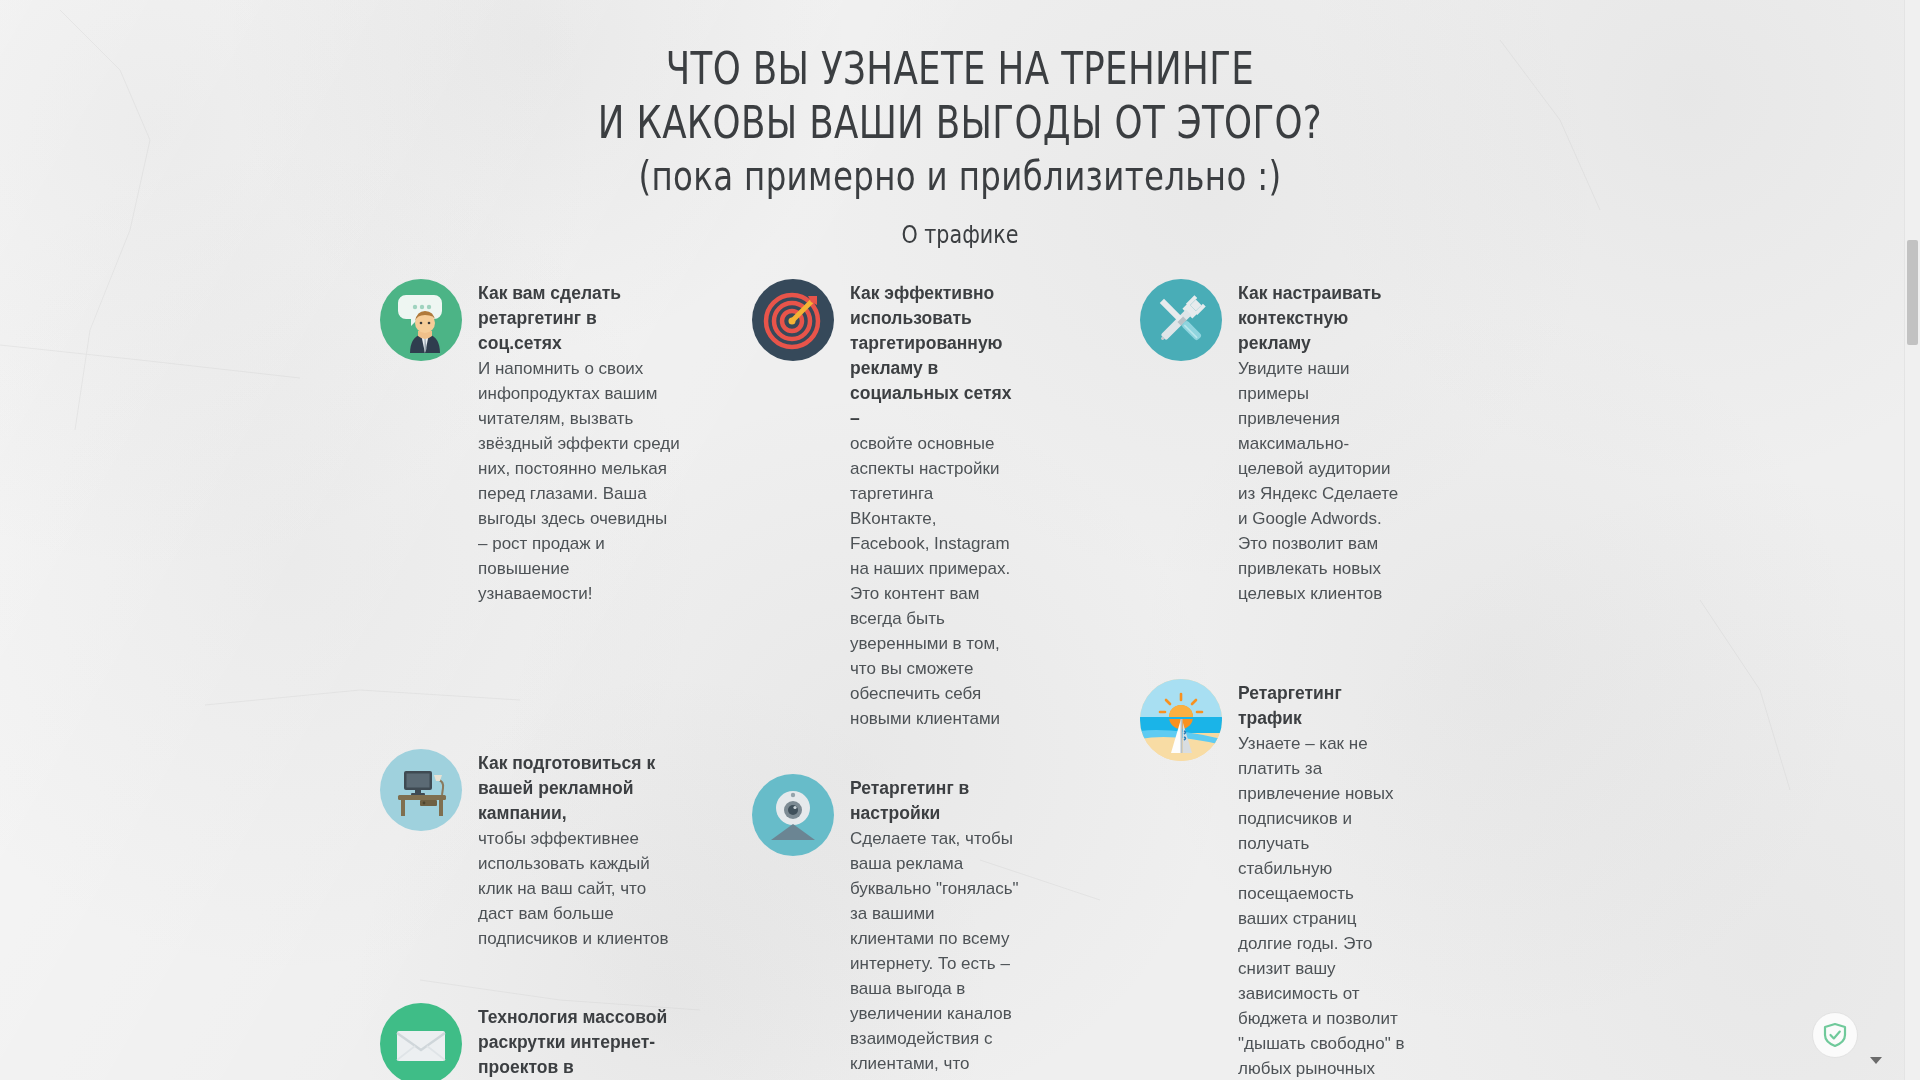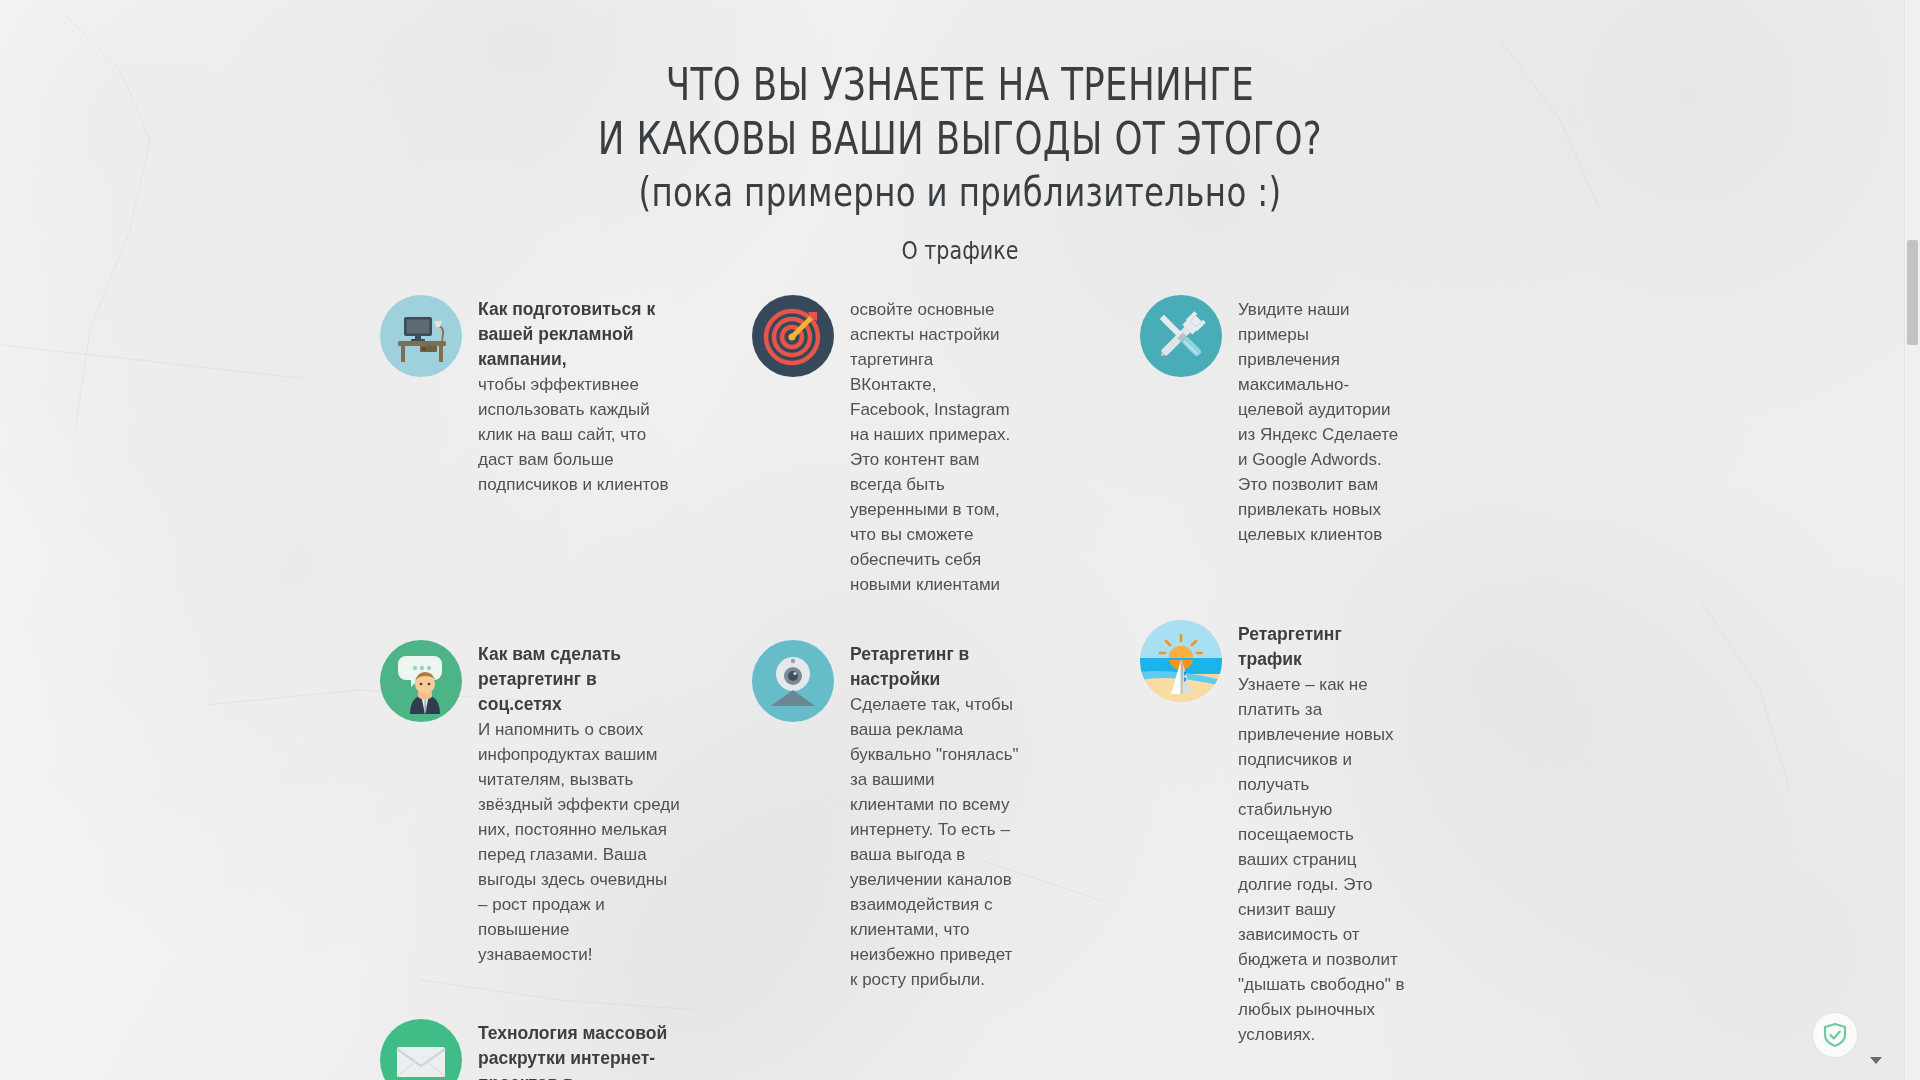--- a/index.html
+++ b/index.html
@@ -26,21 +26,21 @@
       linear-gradient(120deg, rgba(255,255,255,.55) 0%, rgba(236,236,236,0) 40%),
       #efefef;
   }
   #scratches{
     position:absolute;inset:0;pointer-events:none;z-index:0;opacity:.5;
   }
   #page{position:absolute;inset:0;z-index:2;}
 
   
   .heading-wrap{
-    width:100%;text-align:center;padding-top:58px;
+    width:100%;text-align:center;padding-top:42px;
   }
   .heading-line{
     font-family:"Liberation Sans Narrow","DejaVu Sans Condensed","Liberation Sans",sans-serif;
     font-stretch:condensed;
     color:#3b3e41;
     font-weight:400;
     font-size:45px;
     line-height:54px;
     letter-spacing:.4px;
     white-space:nowrap;
@@ -158,42 +158,20 @@
     <div class="heading-line l2">И КАКОВЫ ВАШИ ВЫГОДЫ ОТ ЭТОГО?</div>
     <div class="heading-line l3">(пока примерно и приблизительно :)</div>
     <div class="subhead">О трафике</div>
   </div>
 
   <div class="grid">
 
     <div class="col col-1">
 
       <div class="card">
-        <div class="icon-wrap" style="background:#9fd1dd">
-          <svg width="82" height="82" viewBox="0 0 82 82">
-            <rect x="24" y="22" width="28" height="19" rx="2" fill="#3f4a52"></rect>
-            <rect x="26.5" y="24.5" width="23" height="14" fill="#5b6a74"></rect>
-            <rect x="35" y="41" width="6" height="4" fill="#3f4a52"></rect>
-            <rect x="31" y="44" width="14" height="2.5" rx="1" fill="#3f4a52"></rect>
-            <path d="M57 30 q7 2 6 9 l-1 7" stroke="#8a7a5e" stroke-width="2" fill="none"></path>
-            <path d="M54 26 l8 0 l-2 6 l-4 0 z" fill="#e7e2d4"></path>
-            <rect x="18" y="46" width="48" height="5" rx="1.5" fill="#7f6f4f"></rect>
-            <rect x="21" y="51" width="4" height="16" fill="#7f6f4f"></rect>
-            <rect x="59" y="51" width="4" height="16" fill="#7f6f4f"></rect>
-            <rect x="40" y="51" width="17" height="6" rx="1" fill="#6e6043"></rect>
-            <circle cx="44" cy="54" r="1.4" fill="#4e452f"></circle>
-          </svg>
-        </div>
-        <div class="card-body">
-          <div class="card-title">Как подготовиться к вашей рекламной кампании,</div>
-          <div class="card-text">чтобы эффективнее использовать каждый клик на ваш сайт, что даст вам больше подписчиков и клиентов</div>
-        </div>
-      </div>
-
-      <div class="card">
         <div class="icon-wrap" style="background:#4cb486">
           <svg width="82" height="82" viewBox="0 0 82 82">
             <path d="M26 16 h28 a8 8 0 0 1 8 8 v8 a8 8 0 0 1 -8 8 h-16 l-7 7 v-7 h-5 a8 8 0 0 1 -8 -8 v-8 a8 8 0 0 1 8 -8 z" fill="#eef6f2"></path>
             <circle cx="35" cy="28" r="2.2" fill="#9fd3bf"></circle>
             <circle cx="42" cy="28" r="2.2" fill="#9fd3bf"></circle>
             <circle cx="49" cy="28" r="2.2" fill="#9fd3bf"></circle>
             <path d="M30 74 q0 -15 11 -19 h8 q11 4 11 19 z" fill="#2f3d4e"></path>
             <path d="M41 55 h8 l-4 19 z" fill="#e8edf1"></path>
             <path d="M44.5 55 l0 19 l2 -4 l-1.5 -15 z" fill="#9aa7b2"></path>
             <path d="M38 52 h14 v5 q-7 6 -14 0 z" fill="#f0c08a"></path>
@@ -203,20 +181,42 @@
             <circle cx="49" cy="44" r="1.3" fill="#3a3a3a"></circle>
           </svg>
         </div>
         <div class="card-body">
           <div class="card-title">Как вам сделать ретаргетинг в соц.сетях</div>
           <div class="card-text">И напомнить о своих инфопродуктах вашим читателям, вызвать звёздный эффекти среди них, постоянно мелькая перед глазами. Ваша выгоды здесь очевидны – рост продаж и повышение узнаваемости!</div>
         </div>
       </div>
 
       <div class="card">
+        <div class="icon-wrap" style="background:#9fd1dd">
+          <svg width="82" height="82" viewBox="0 0 82 82">
+            <rect x="24" y="22" width="28" height="19" rx="2" fill="#3f4a52"></rect>
+            <rect x="26.5" y="24.5" width="23" height="14" fill="#5b6a74"></rect>
+            <rect x="35" y="41" width="6" height="4" fill="#3f4a52"></rect>
+            <rect x="31" y="44" width="14" height="2.5" rx="1" fill="#3f4a52"></rect>
+            <path d="M57 30 q7 2 6 9 l-1 7" stroke="#8a7a5e" stroke-width="2" fill="none"></path>
+            <path d="M54 26 l8 0 l-2 6 l-4 0 z" fill="#e7e2d4"></path>
+            <rect x="18" y="46" width="48" height="5" rx="1.5" fill="#7f6f4f"></rect>
+            <rect x="21" y="51" width="4" height="16" fill="#7f6f4f"></rect>
+            <rect x="59" y="51" width="4" height="16" fill="#7f6f4f"></rect>
+            <rect x="40" y="51" width="17" height="6" rx="1" fill="#6e6043"></rect>
+            <circle cx="44" cy="54" r="1.4" fill="#4e452f"></circle>
+          </svg>
+        </div>
+        <div class="card-body">
+          <div class="card-title">Как подготовиться к вашей рекламной кампании,</div>
+          <div class="card-text">чтобы эффективнее использовать каждый клик на ваш сайт, что даст вам больше подписчиков и клиентов</div>
+        </div>
+      </div>
+
+      <div class="card">
         <div class="icon-wrap" style="background:#3fbd87">
           <svg width="82" height="82" viewBox="0 0 82 82">
             <rect x="17" y="28" width="48" height="30" rx="2" fill="#eceff1"></rect>
             <path d="M17 30 L41 47 L65 30" stroke="#cfd6da" stroke-width="2.4" fill="none"></path>
             <path d="M17 57 L35 43 M65 57 L47 43" stroke="#dfe4e7" stroke-width="1.6" fill="none"></path>
           </svg>
         </div>
         <div class="card-body">
           <div class="card-title">Технология массовой раскрутки интернет-проектов в социальных сетях через контент</div>
 
@@ -232,20 +232,21 @@
           <svg width="82" height="82" viewBox="0 0 82 82">
             <circle cx="40" cy="42" r="26" fill="none" stroke="#e8544a" stroke-width="4.5"></circle>
             <circle cx="40" cy="42" r="18" fill="none" stroke="#e8544a" stroke-width="4.5"></circle>
             <circle cx="40" cy="42" r="10" fill="none" stroke="#e8544a" stroke-width="4.5"></circle>
             <circle cx="40" cy="42" r="3.5" fill="#f5b335"></circle>
             <path d="M40 42 L62 20" stroke="#f5b335" stroke-width="5" stroke-linecap="round"></path>
             <path d="M56 17 L65 17 L65 26 L59 23 z" fill="#e8544a"></path>
           </svg>
         </div>
         <div class="card-body">
+          <div class="card-title">Как эффективно использовать таргетированную рекламу в социальных сетях –</div>
           <div class="card-text">освойте основные аспекты настройки таргетинга ВКонтакте, Facebook, Instagram на наших примерах. Это контент вам всегда быть уверенными в том, что вы сможете обеспечить себя новыми клиентами</div>
         </div>
       </div>
 
       <div class="card">
         <div class="icon-wrap" style="background:#67bcc9">
           <svg width="82" height="82" viewBox="0 0 82 82">
             <circle cx="41" cy="34" r="17" fill="#e5e9ec"></circle>
             <circle cx="41" cy="36" r="9" fill="#7c8a93"></circle>
             <circle cx="41" cy="36" r="5" fill="#40505b"></circle>
@@ -276,20 +277,21 @@
             </g>
             <g transform="rotate(-45 41 41)">
               <rect x="38" y="14" width="6" height="26" fill="#e7ebed"></rect>
               <rect x="37" y="40" width="8" height="5" fill="#b8c2c7"></rect>
               <rect x="37" y="45" width="8" height="22" rx="3" fill="#8fd4de"></rect>
               <rect x="39" y="47" width="1.5" height="18" fill="#b9e6ec"></rect>
             </g>
           </svg>
         </div>
         <div class="card-body">
+          <div class="card-title">Как настраивать контекстную рекламу</div>
           <div class="card-text">Увидите наши примеры привлечения максимально-целевой аудитории из  Яндекс Сделаете и Google Adwords. Это позволит вам привлекать новых целевых клиентов</div>
         </div>
       </div>
 
       <div class="card">
         <div class="icon-wrap" style="background:#f7d9a0">
           <svg width="82" height="82" viewBox="0 0 82 82">
             <rect x="0" y="0" width="82" height="38" fill="#a8dff2"></rect>
             <rect x="0" y="38" width="82" height="16" fill="#1ab4e8"></rect>
             <path d="M0 54 q28 -6 82 6 v22 H0 z" fill="#f8dca4"></path>

